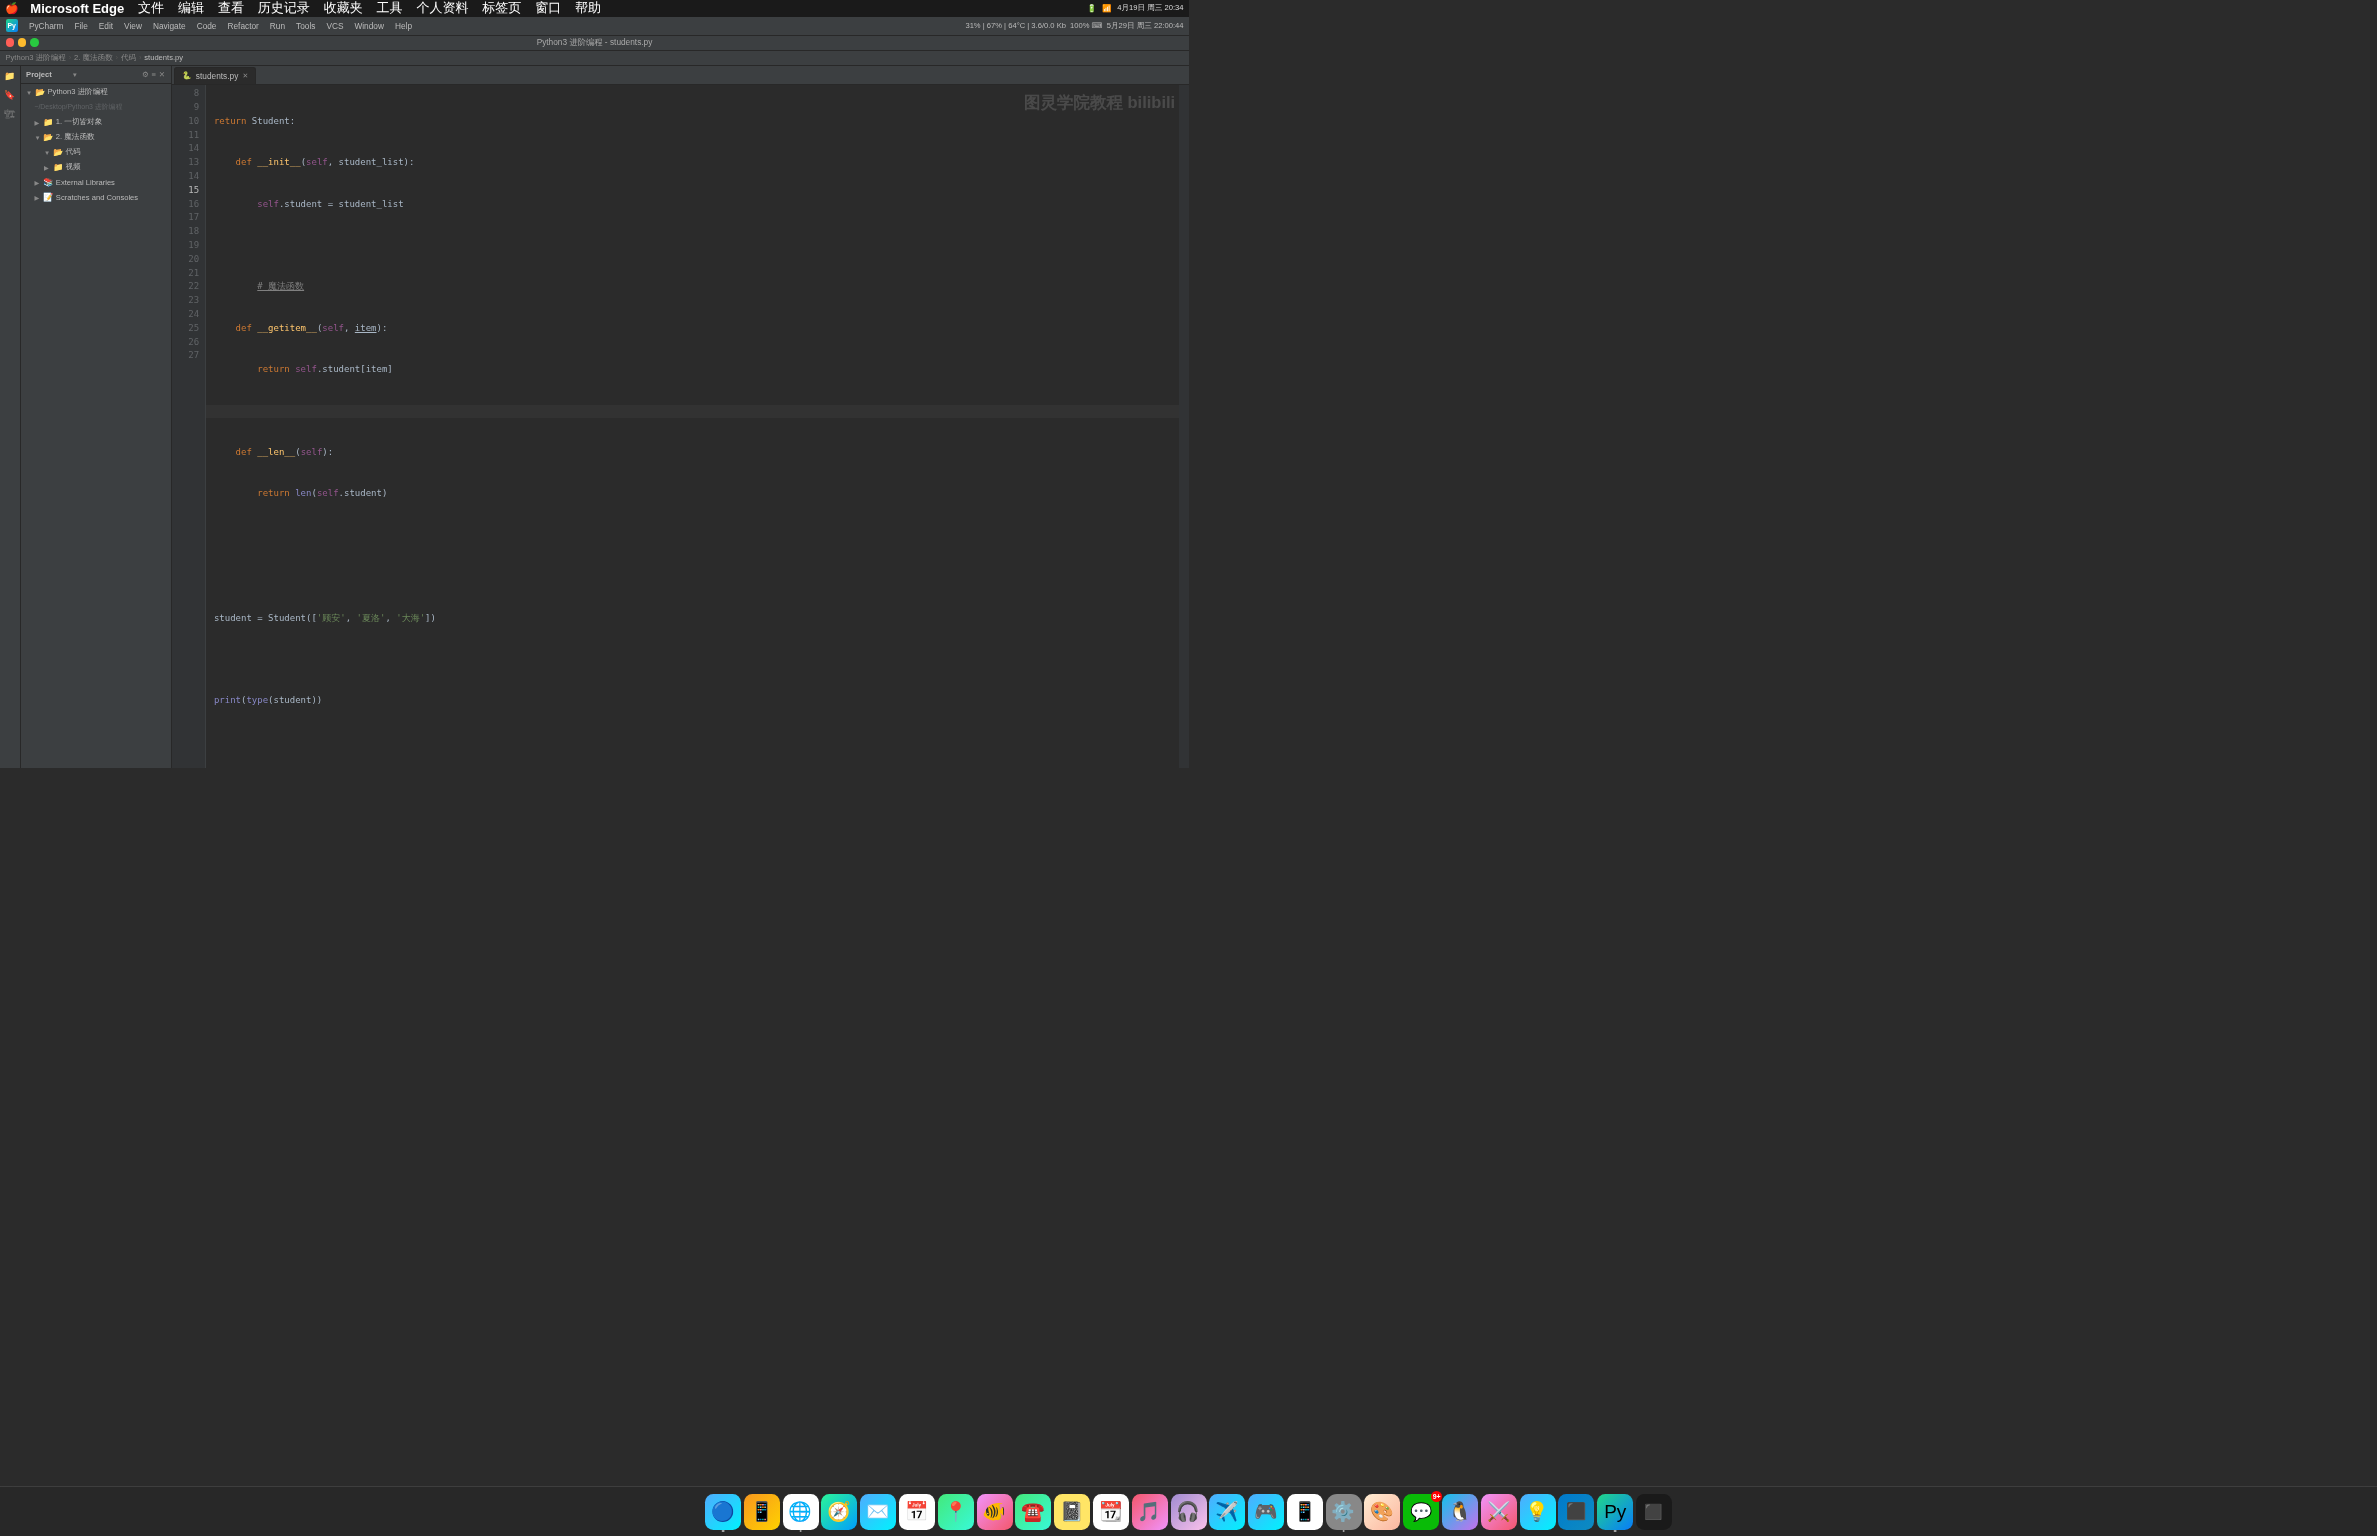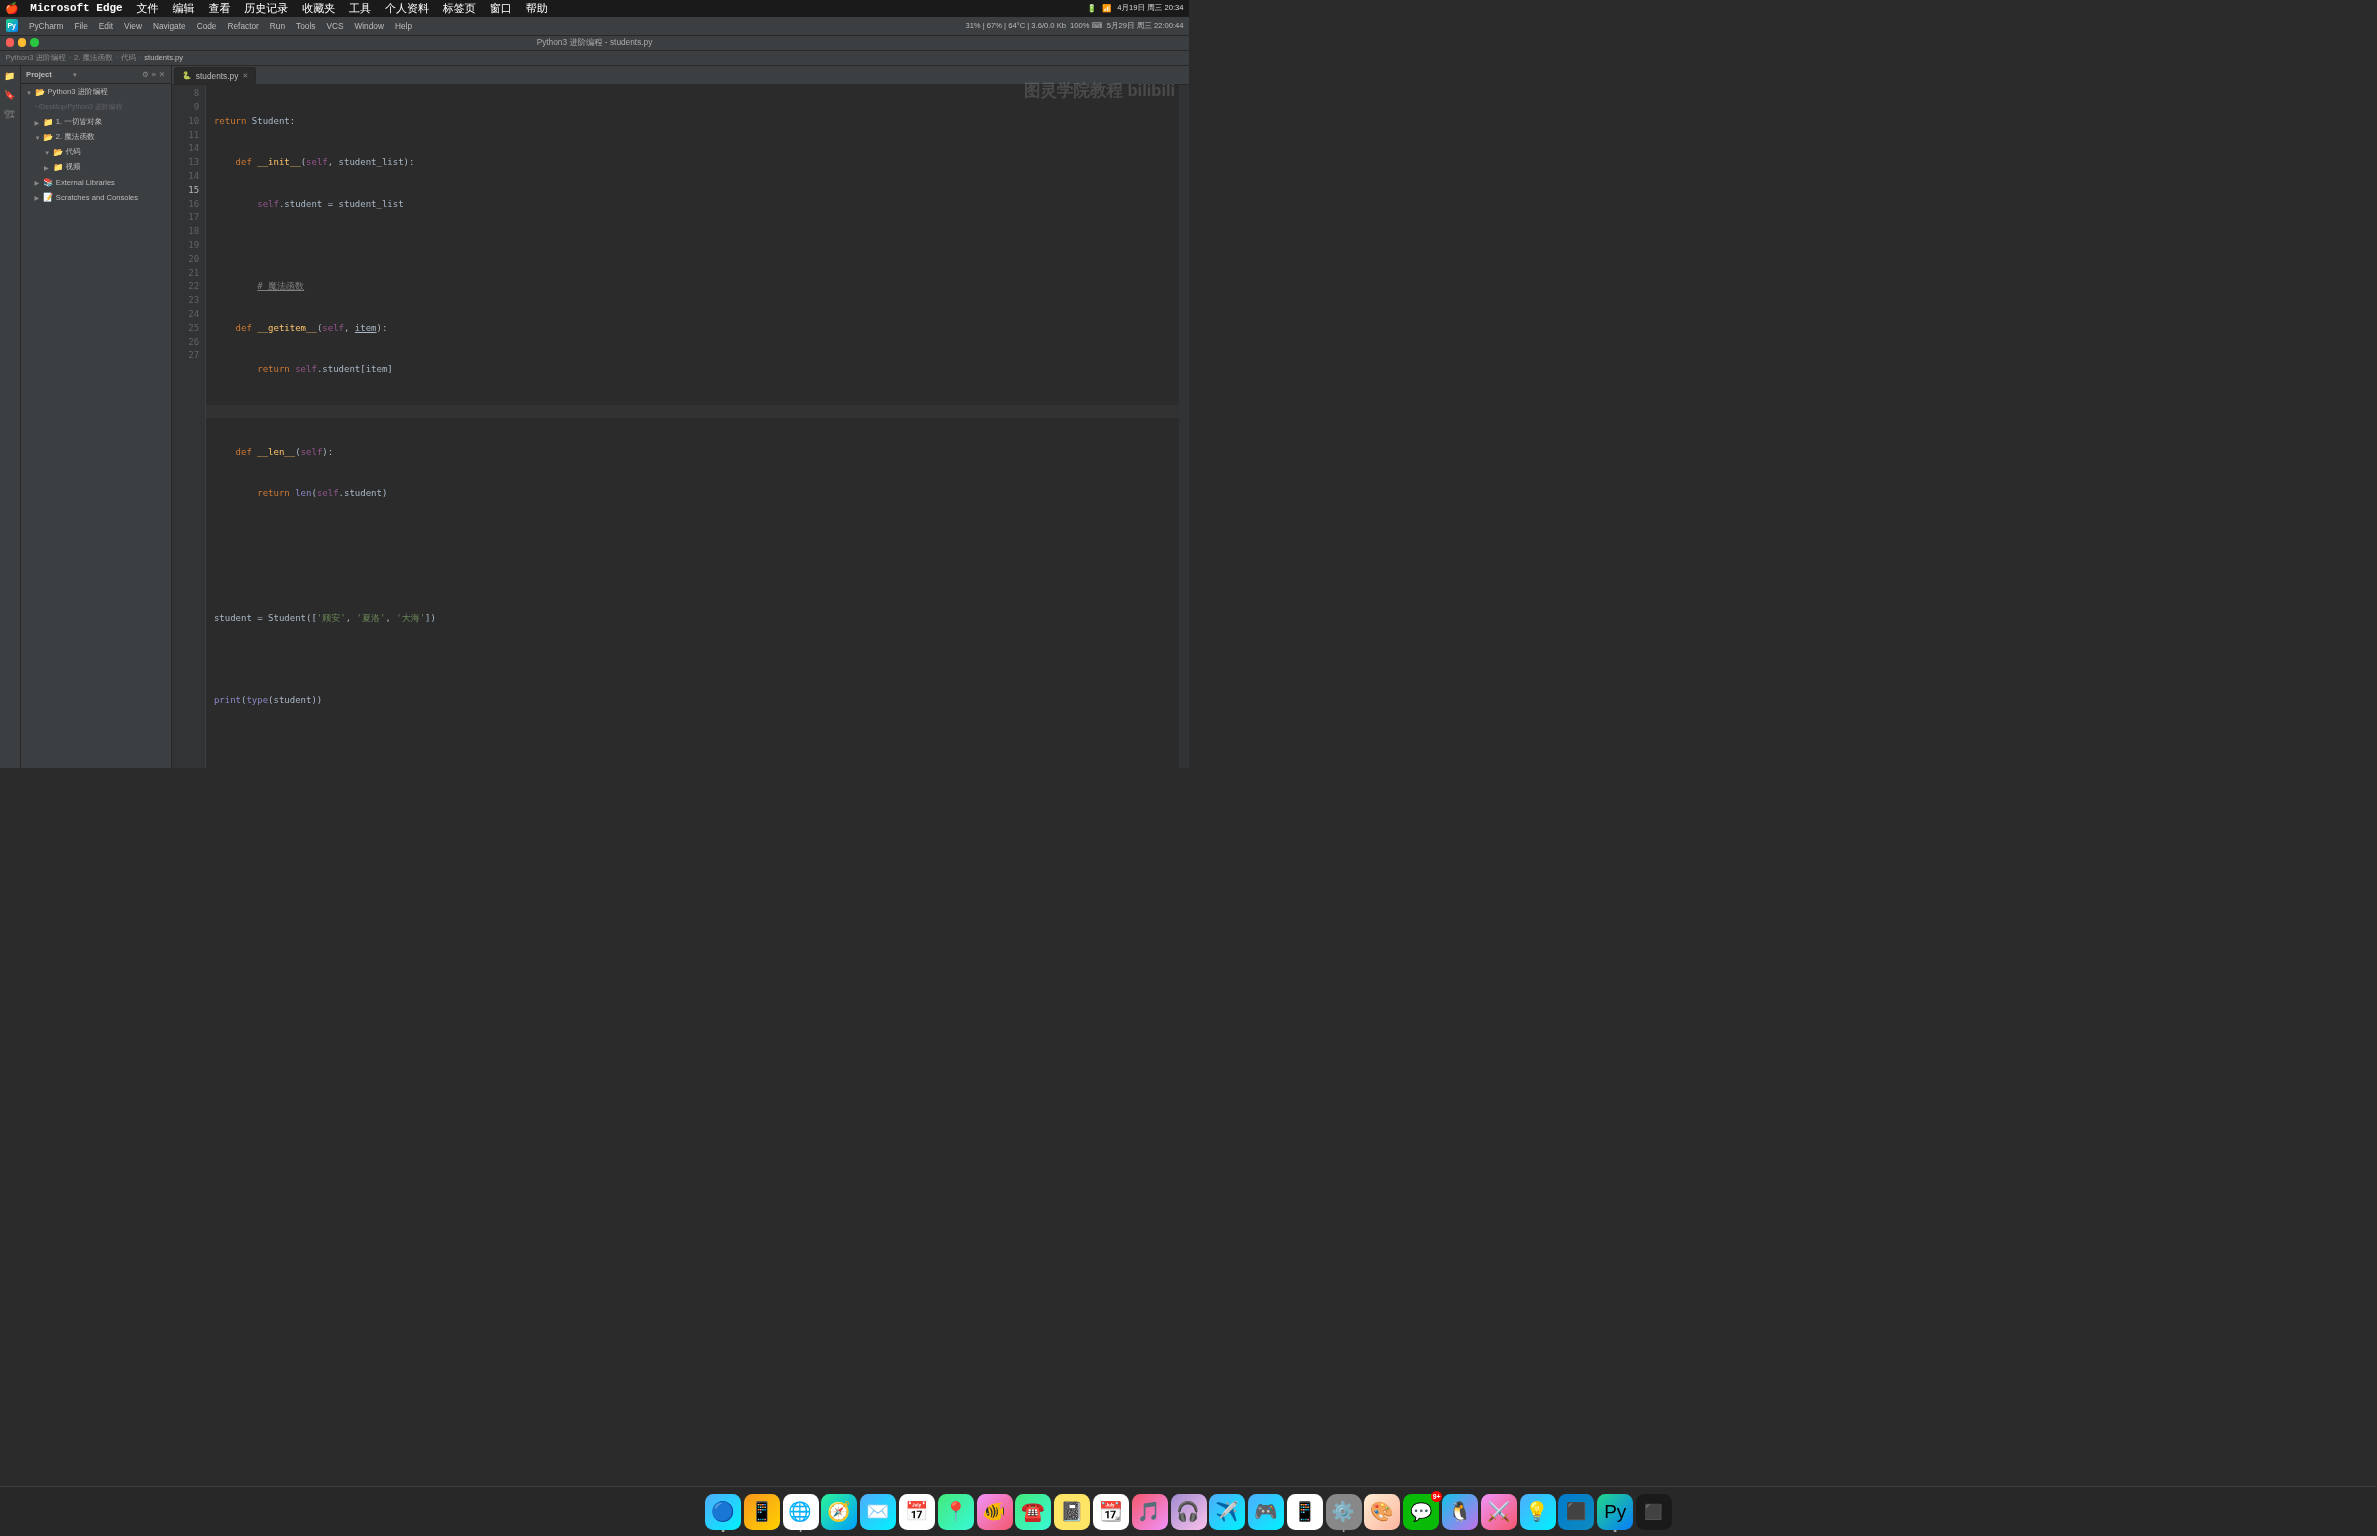--- a/index.html
+++ b/index.html
@@ -18,21 +18,21 @@
       height: 16.5px;
       display: flex;
       align-items: center;
       padding: 0 5.5px;
       color: #fff;
       font-size: 8.3px;
       gap: 8.3px;
       position: relative;
       z-index: 100;
     }
-    .system-menubar .menu-item { cursor: pointer; padding: 0 2.8px; font-size: 11px; font-family: Liberation Mono, monospace; }
+    .system-menubar .menu-item { cursor: pointer; padding: 0 2.8px; font-size: 13px; }
     .system-menubar .menu-item.bold { font-weight: 700; }
     .system-menubar-right {
       margin-left: auto;
       display: flex;
       align-items: center;
       gap: 5.5px;
       font-size: 7.6px;
       color: #ddd;
     }
 
@@ -382,21 +382,21 @@
       display: flex; align-items: center; justify-content: center;
       color: #888;
       font-size: 9px;
       cursor: pointer;
       border-radius: 2.1px;
     }
 
     
     .watermark {
       position: absolute;
-      top: 14px;
+      top: 26px;
       right: 13.8px;
       color: rgba(255,255,255,0.15);
       font-size: 16.5px;
       font-weight: bold;
       pointer-events: none;
       z-index: 10;
       white-space: nowrap;
     }
 
     

